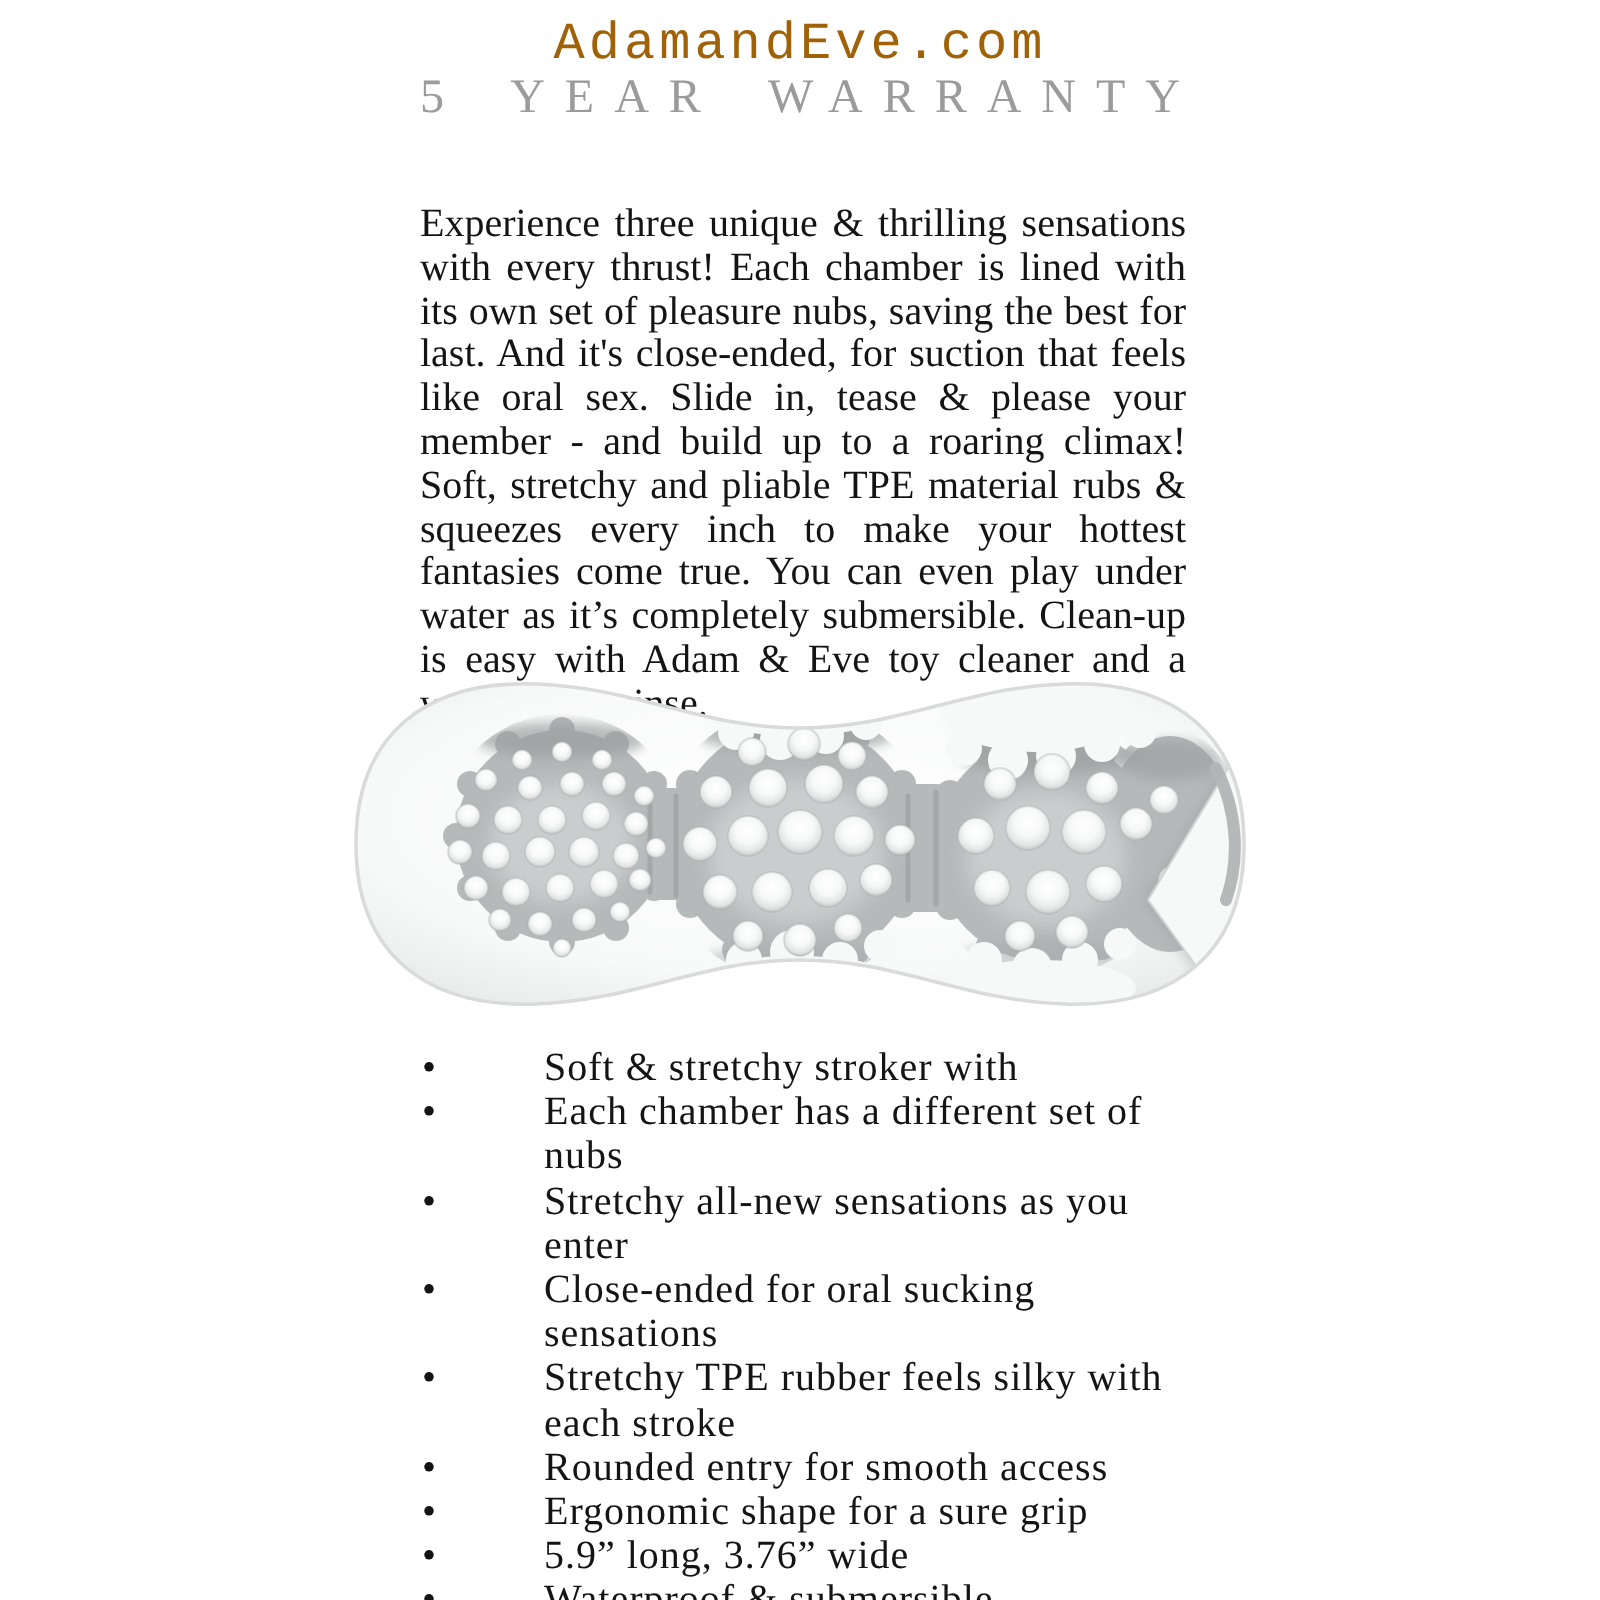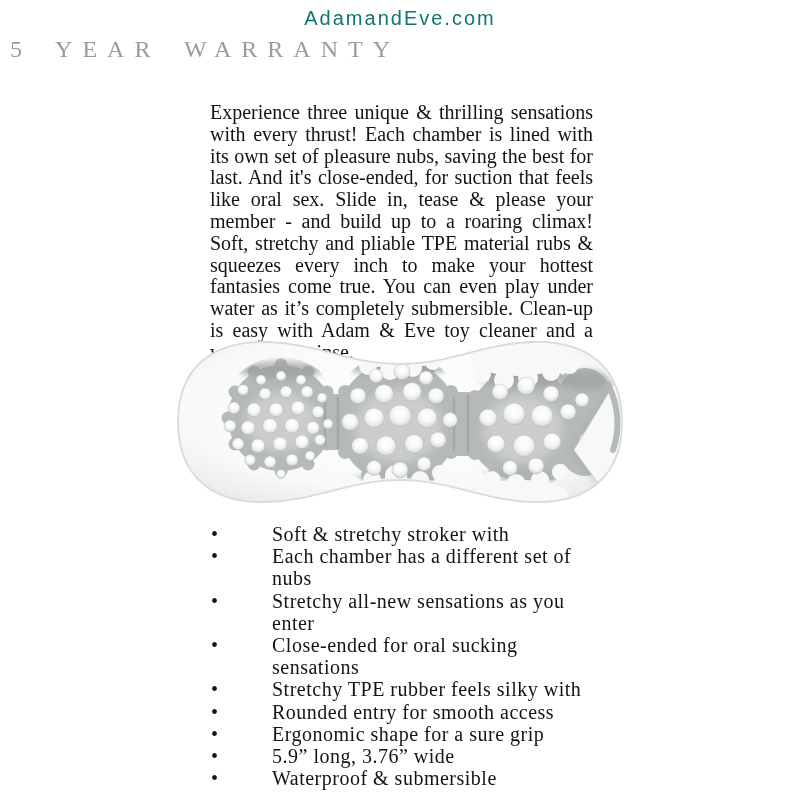--- a/index.html
+++ b/index.html
@@ -2,25 +2,25 @@
 <html><head>
 <meta charset="utf-8">
 <style>
   html,body{margin:0;padding:0;background:#ffffff;}
   .page{
     position:relative;width:800px;height:800px;background:#ffffff;
     font-family:"Liberation Serif",serif;color:#141414;overflow:hidden;
   }
   .site-title{
     position:absolute;top:7px;left:0;width:800px;text-align:center;
-    font-family:Liberation Sans, sans-serif;font-size:20px;font-weight:400;
-    letter-spacing:2px;color:#0f766e;
+    font-family:Liberation Mono, monospace;font-size:26px;font-weight:400;
+    letter-spacing:2px;color:#a16207;
   }
   .warranty{
-    position:absolute;top:36px;left:0;width:800px;
+    position:absolute;top:36px;left:0;width:800px;text-align:center;
     font-family:"Liberation Serif",serif;font-size:24px;color:#9b9b9b;
     letter-spacing:10px;word-spacing:8px;padding-left:10px;box-sizing:border-box;
     white-space:nowrap;
   }
   .description{
     position:absolute;top:82px;left:210px;width:383px;
     font-size:20px;line-height:21.8px;text-align:justify;color:#141414;
   }
   .figure{
     position:absolute;top:330px;left:170px;width:460px;height:190px;
@@ -267,20 +267,21 @@
       <li class="feature">
       <span class="bullet">•</span>
       <span class="feature-text">
           <div class="feature-line">Close-ended for oral sucking sensations</div>
         </span>
     </li>
       <li class="feature">
       <span class="bullet">•</span>
       <span class="feature-text">
           <div class="feature-line">Stretchy TPE rubber feels silky with</div>
+          <div class="feature-line">each stroke</div>
         </span>
     </li>
       <li class="feature">
       <span class="bullet">•</span>
       <span class="feature-text">
           <div class="feature-line">Rounded entry for smooth access</div>
         </span>
     </li>
       <li class="feature">
       <span class="bullet">•</span>

